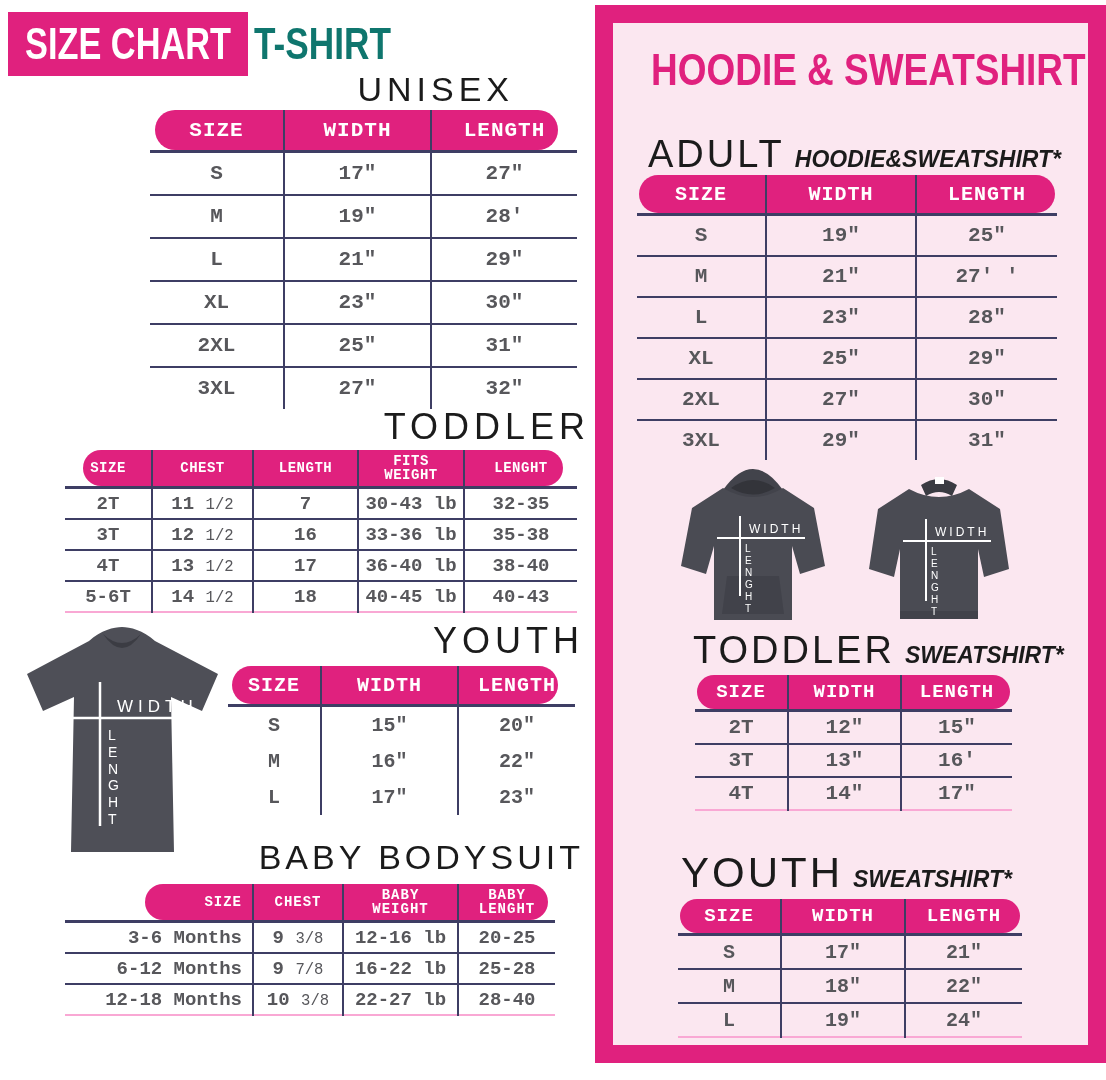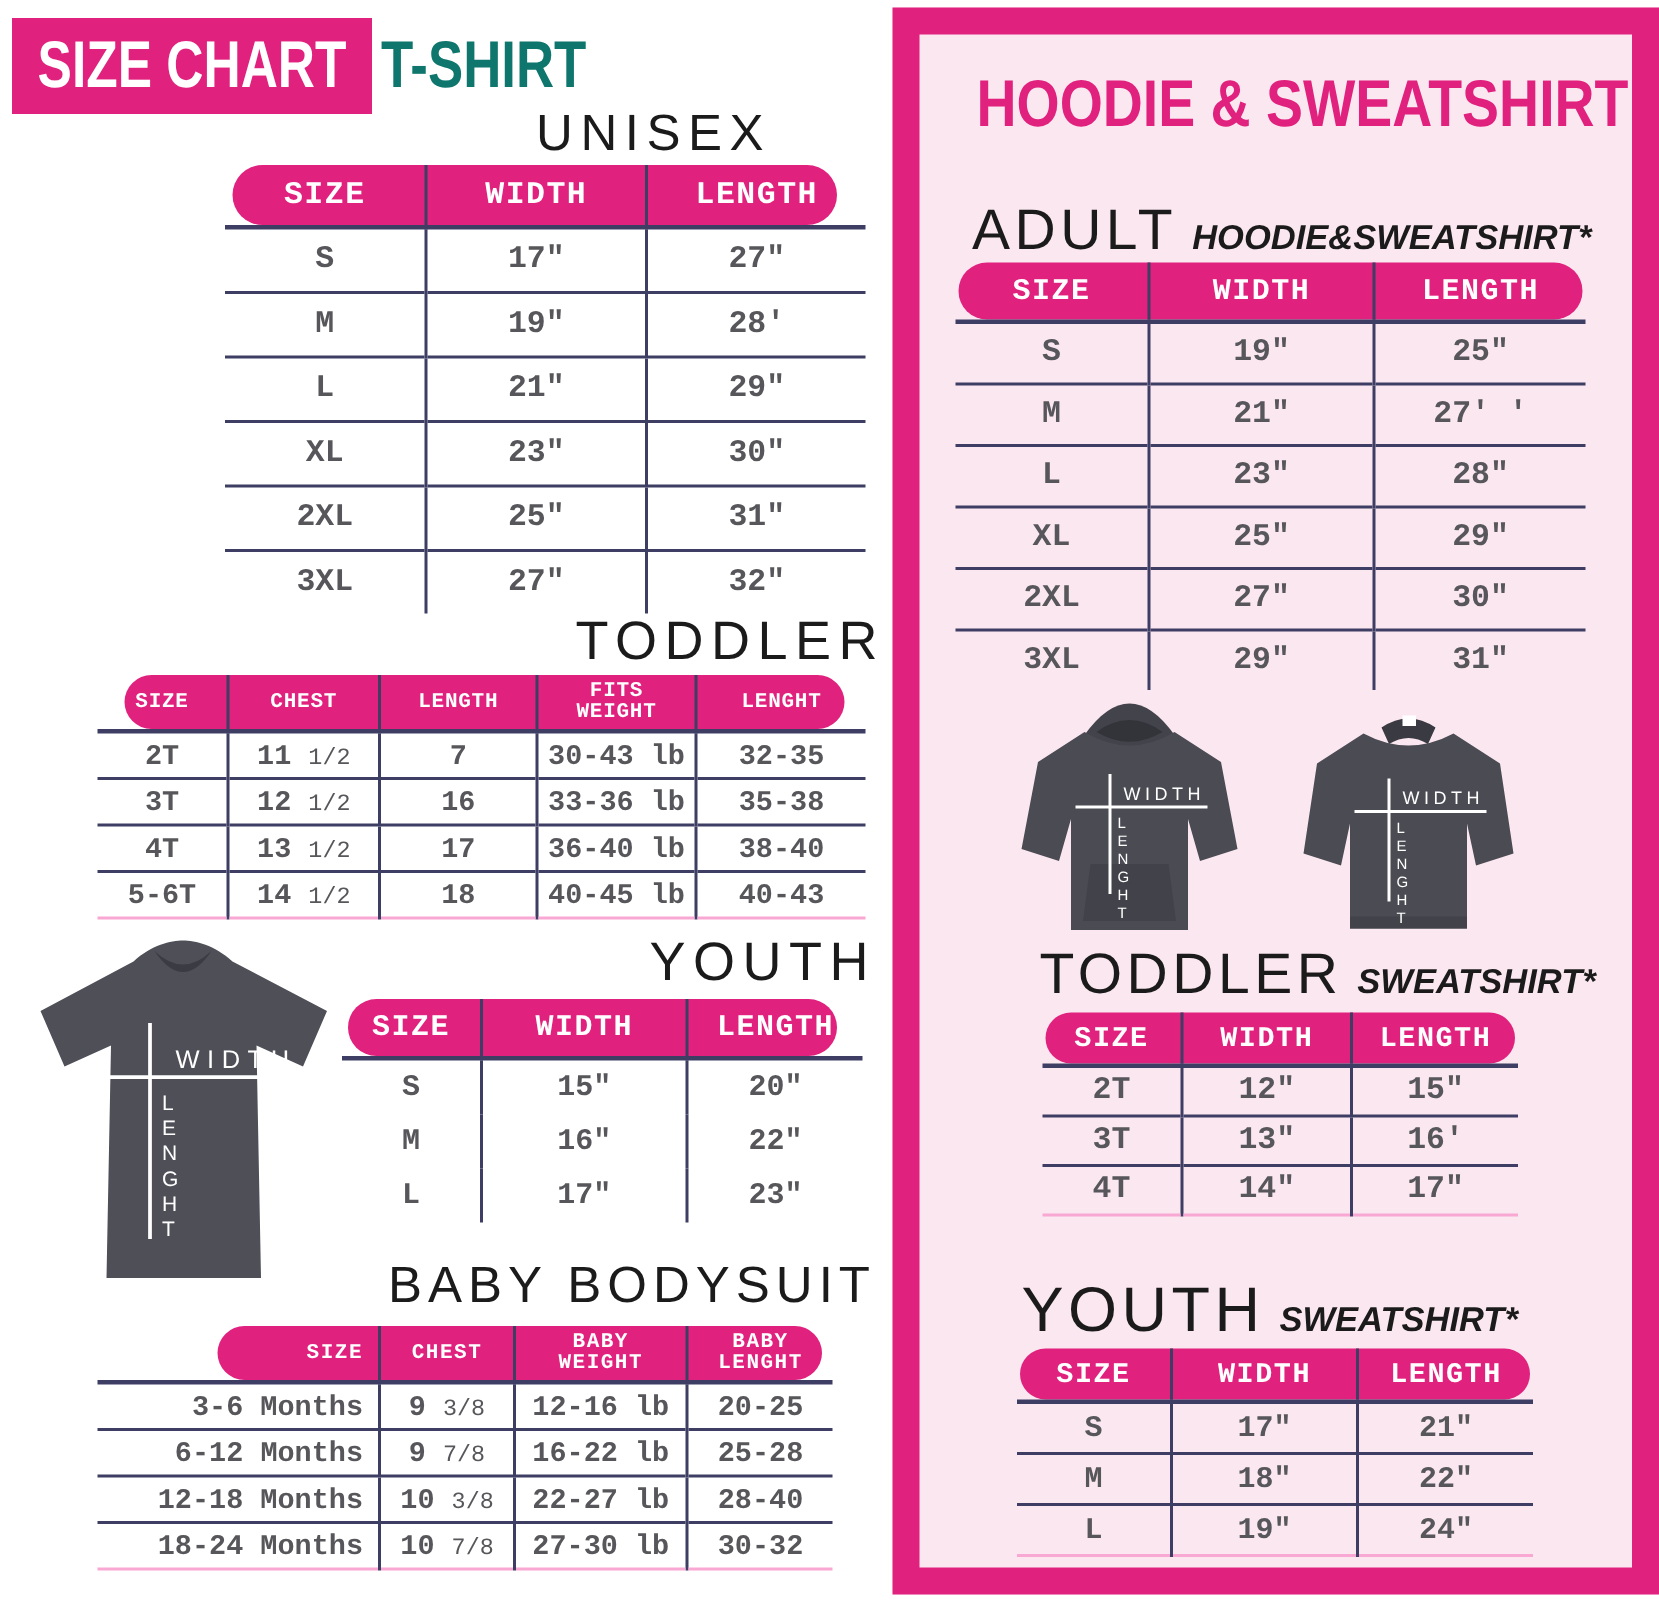--- a/index.html
+++ b/index.html
@@ -274,26 +274,20 @@
           <td>9 <span class="frac">7/8</span></td>
           <td>16-22 lb</td>
           <td>25-28</td>
         </tr>
         <tr>
           <td>12-18 Months</td>
           <td>10 <span class="frac">3/8</span></td>
           <td>22-27 lb</td>
           <td>28-40</td>
         </tr>
-        <tr>
-          <td>18-24 Months</td>
-          <td>10 <span class="frac">7/8</span></td>
-          <td>27-30 lb</td>
-          <td>30-32</td>
-        </tr>
       </tbody>
     </table>
 </div>
 
 <div id="panel" class="abs">
 
   <div id="panel-title" class="abs">HOODIE &amp; SWEATSHIRT</div>
 
   <div id="adult-head" class="abs group-head">
     <span class="g-title">ADULT</span><span class="g-sub">HOODIE&amp;SWEATSHIRT*</span>

